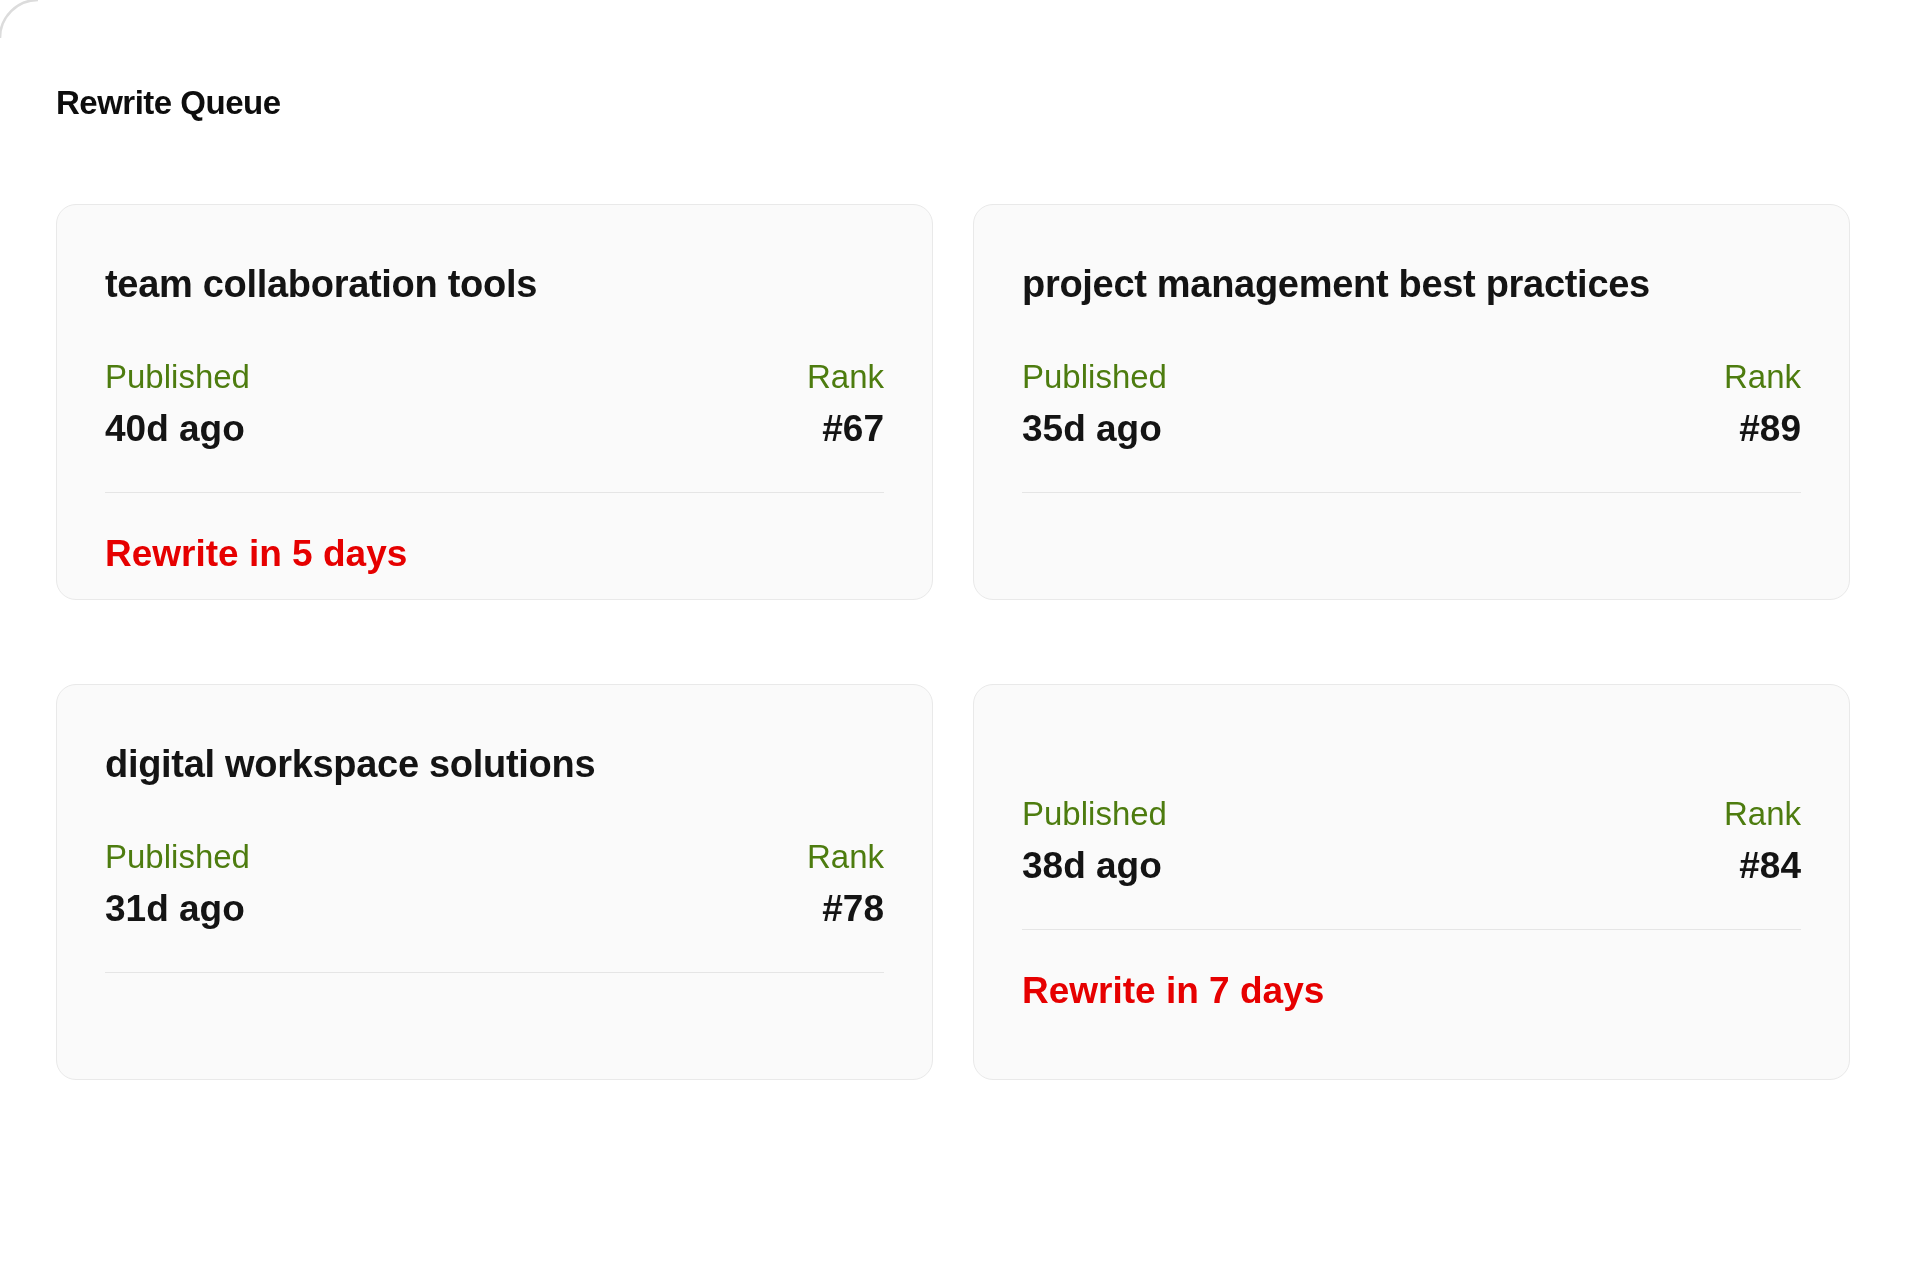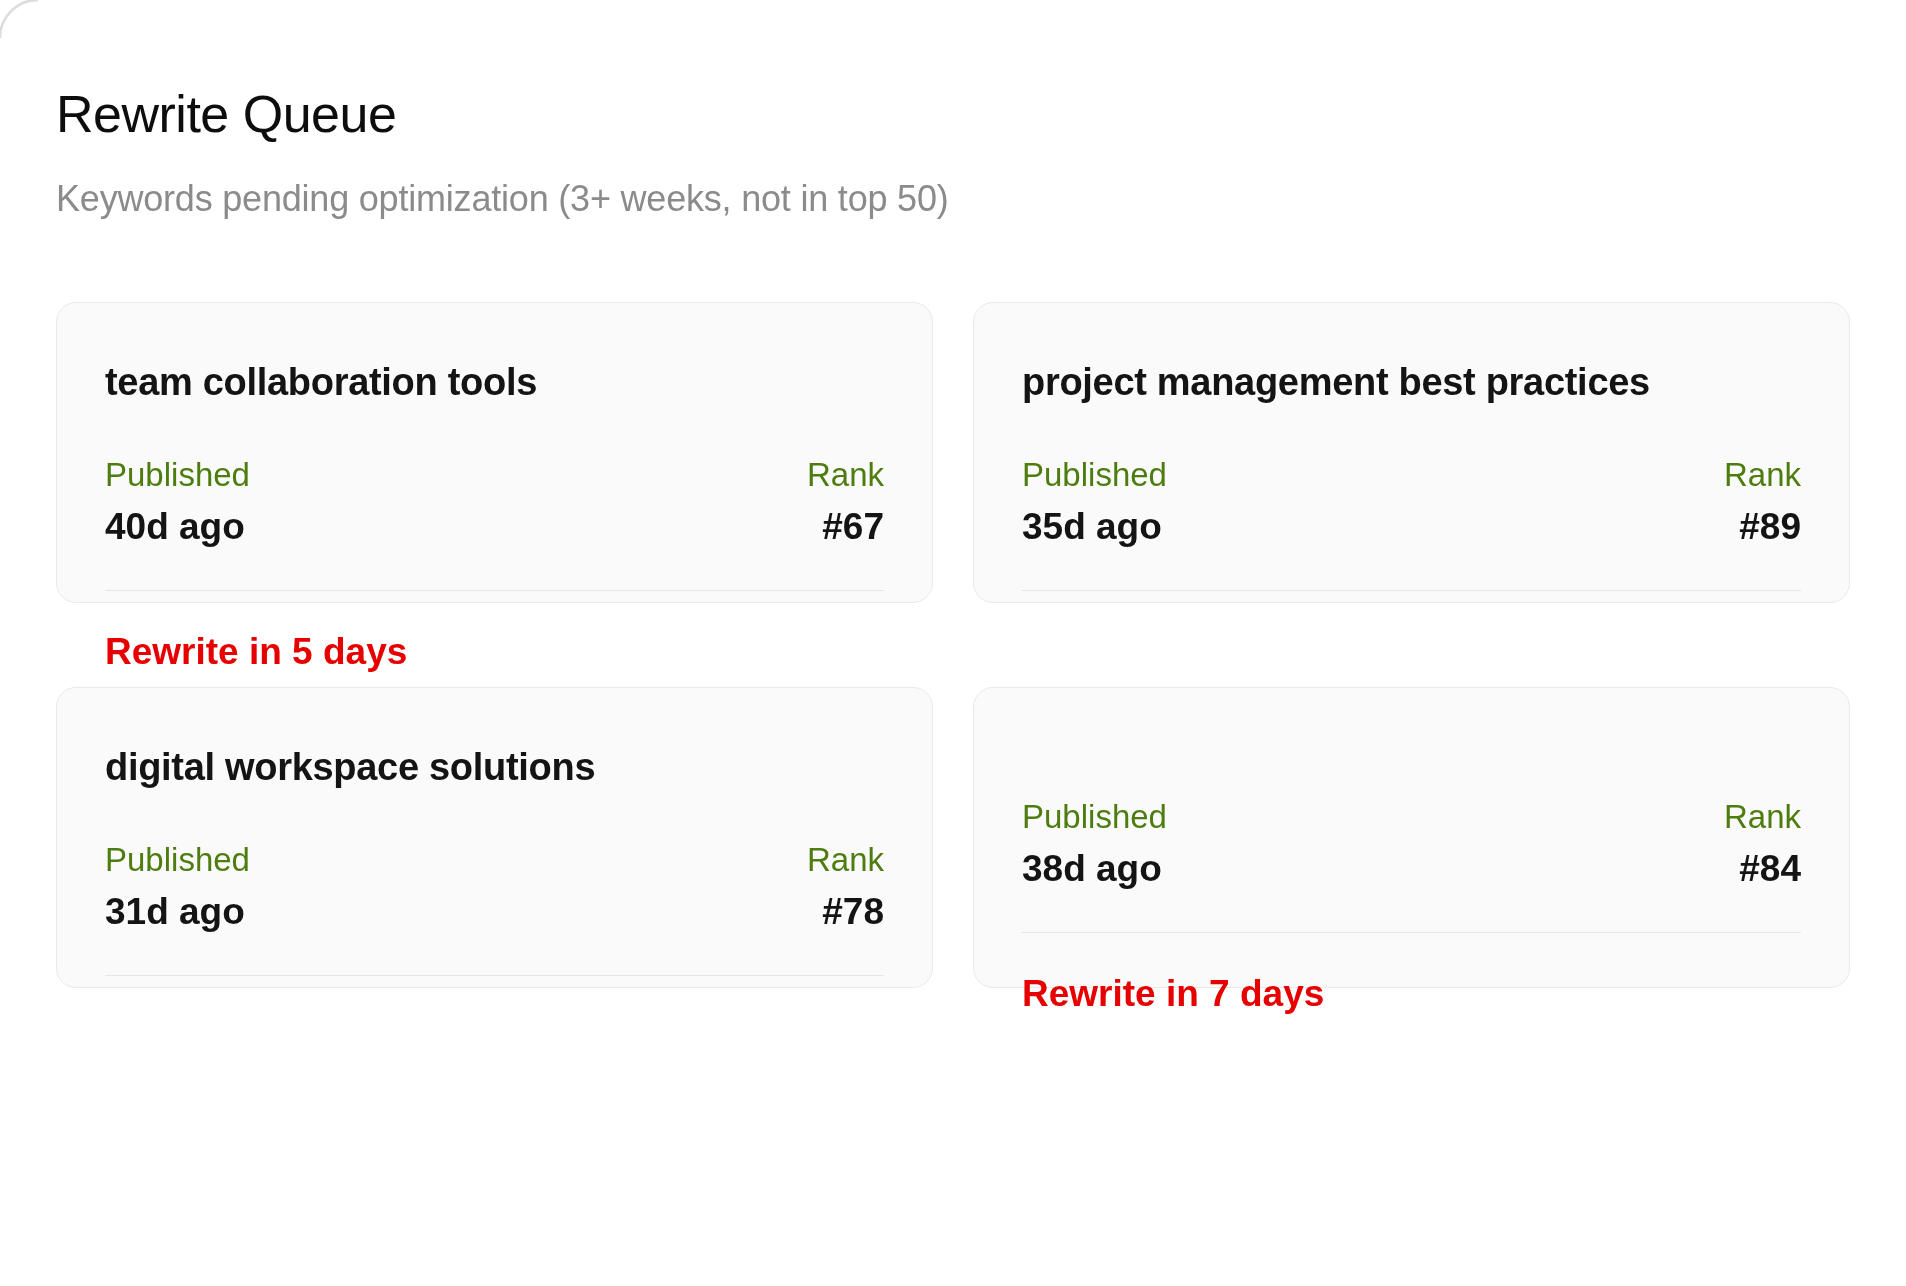--- a/index.html
+++ b/index.html
@@ -16,22 +16,22 @@
     position: absolute;
     top: 0; left: 0;
     width: 60px; height: 60px;
     pointer-events: none;
   }
   .content {
     padding: 0 56px;
   }
   h1.page-title {
     margin-top: 84px;
-    font-size: 52px;
-    font-weight: 400;
+    font-size: 33px;
+    font-weight: 700;
     letter-spacing: -0.5px;
     color: #0d0d0d;
   }
   .page-subtitle {
     margin-top: 34px;
     font-size: 36px;
     font-weight: 400;
     color: #8b8b8b;
     letter-spacing: -0.2px;
   }
@@ -39,21 +39,21 @@
     margin-top: 82px;
     display: grid;
     grid-template-columns: 1fr 1fr;
     column-gap: 40px;
     row-gap: 84px;
   }
   .keyword-card {
     background: #fafafa;
     border: 1.5px solid #e9e9e9;
     border-radius: 20px;
-    height: 301px;
+    height: 396px;
     padding: 58px 48px 0 48px;
     cursor: pointer;
   }
   .card-title {
     font-size: 38px;
     font-weight: 600;
     color: #141414;
     letter-spacing: -0.3px;
   }
   .stats-row {
@@ -89,21 +89,20 @@
 </head>
 <body>
 
 <svg class="corner-arc" viewBox="0 0 60 60" aria-hidden="true">
   <path d="M 0 38 A 38 38 0 0 1 38 0" fill="none" stroke="#dcdcdc" stroke-width="2.5"></path>
 </svg>
 
 <div class="content">
 
   <h1 class="page-title">Rewrite Queue</h1>
-  <div class="page-subtitle">Keywords pending optimization (3+ weeks, not in top 50)</div>
 
   <div class="card-grid">
 
     <div class="keyword-card">
       <div class="card-title">team collaboration tools</div>
       <div class="stats-row">
         <div class="stat-col">
           <div class="stat-label">Published</div>
           <div class="stat-value">40d ago</div>
         </div>

